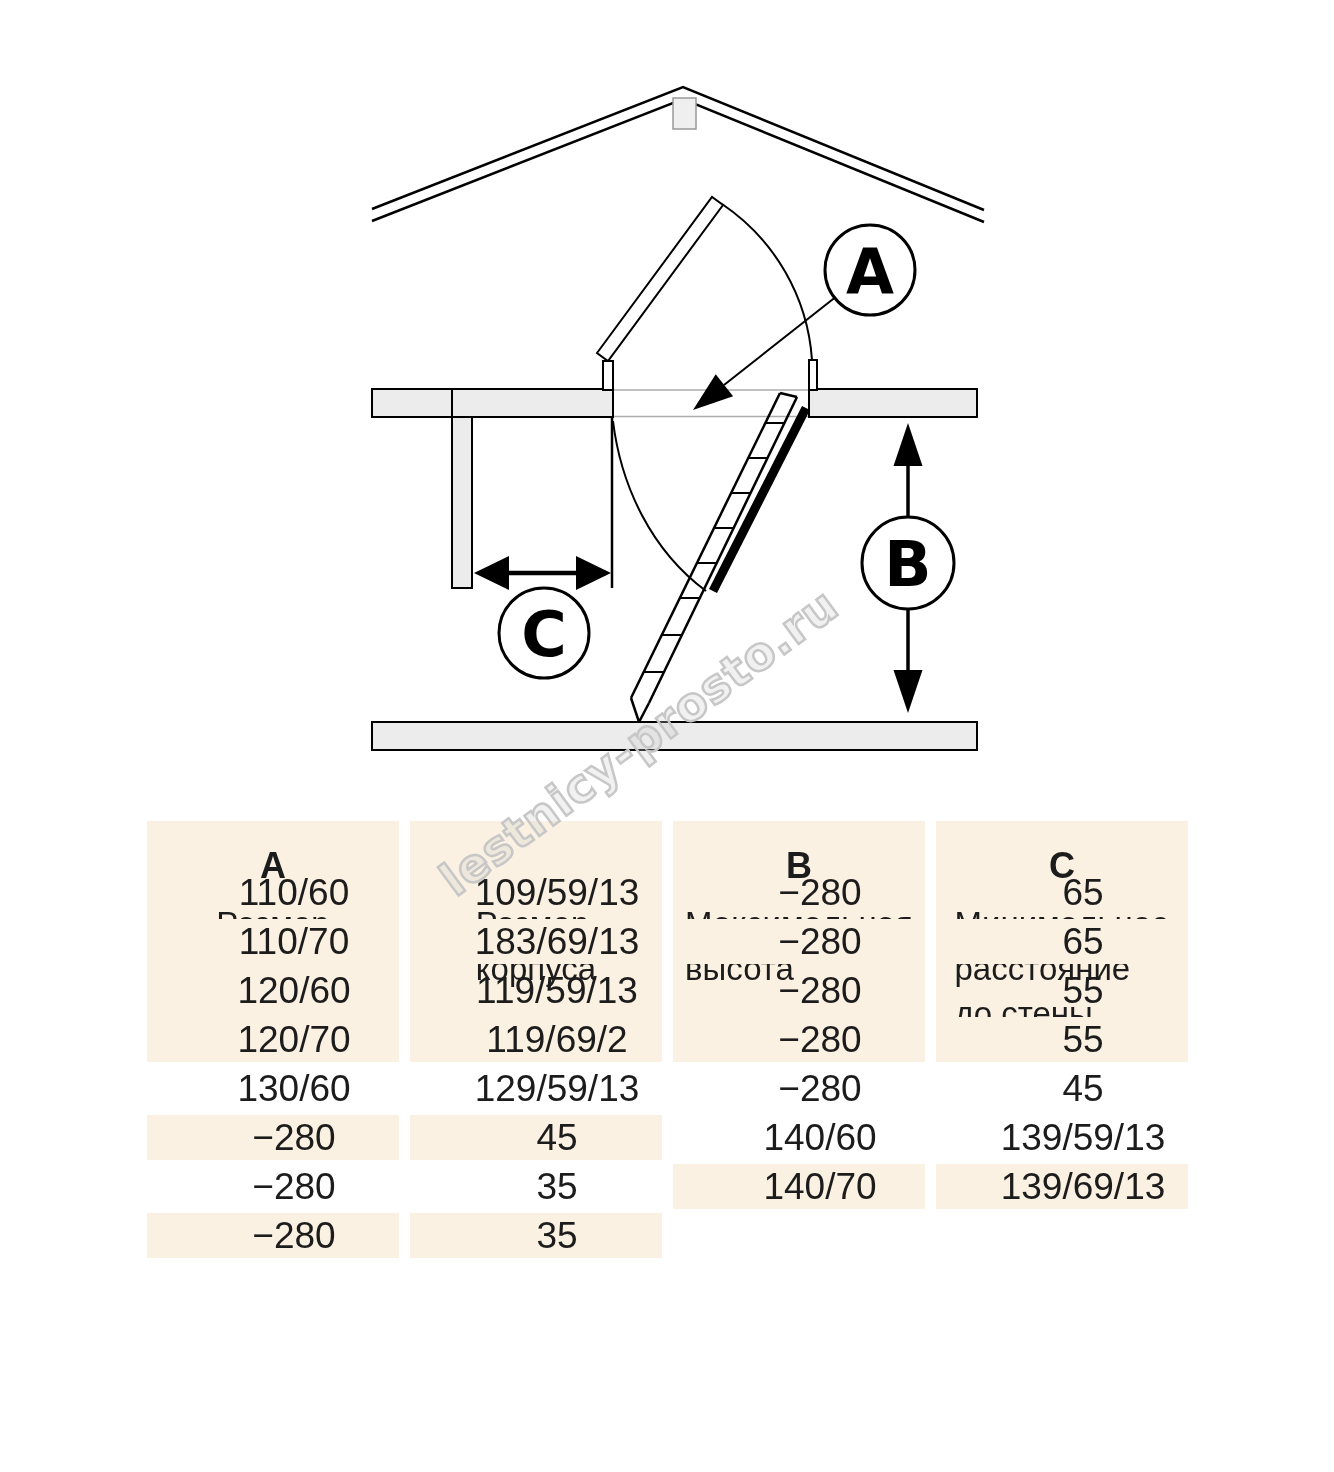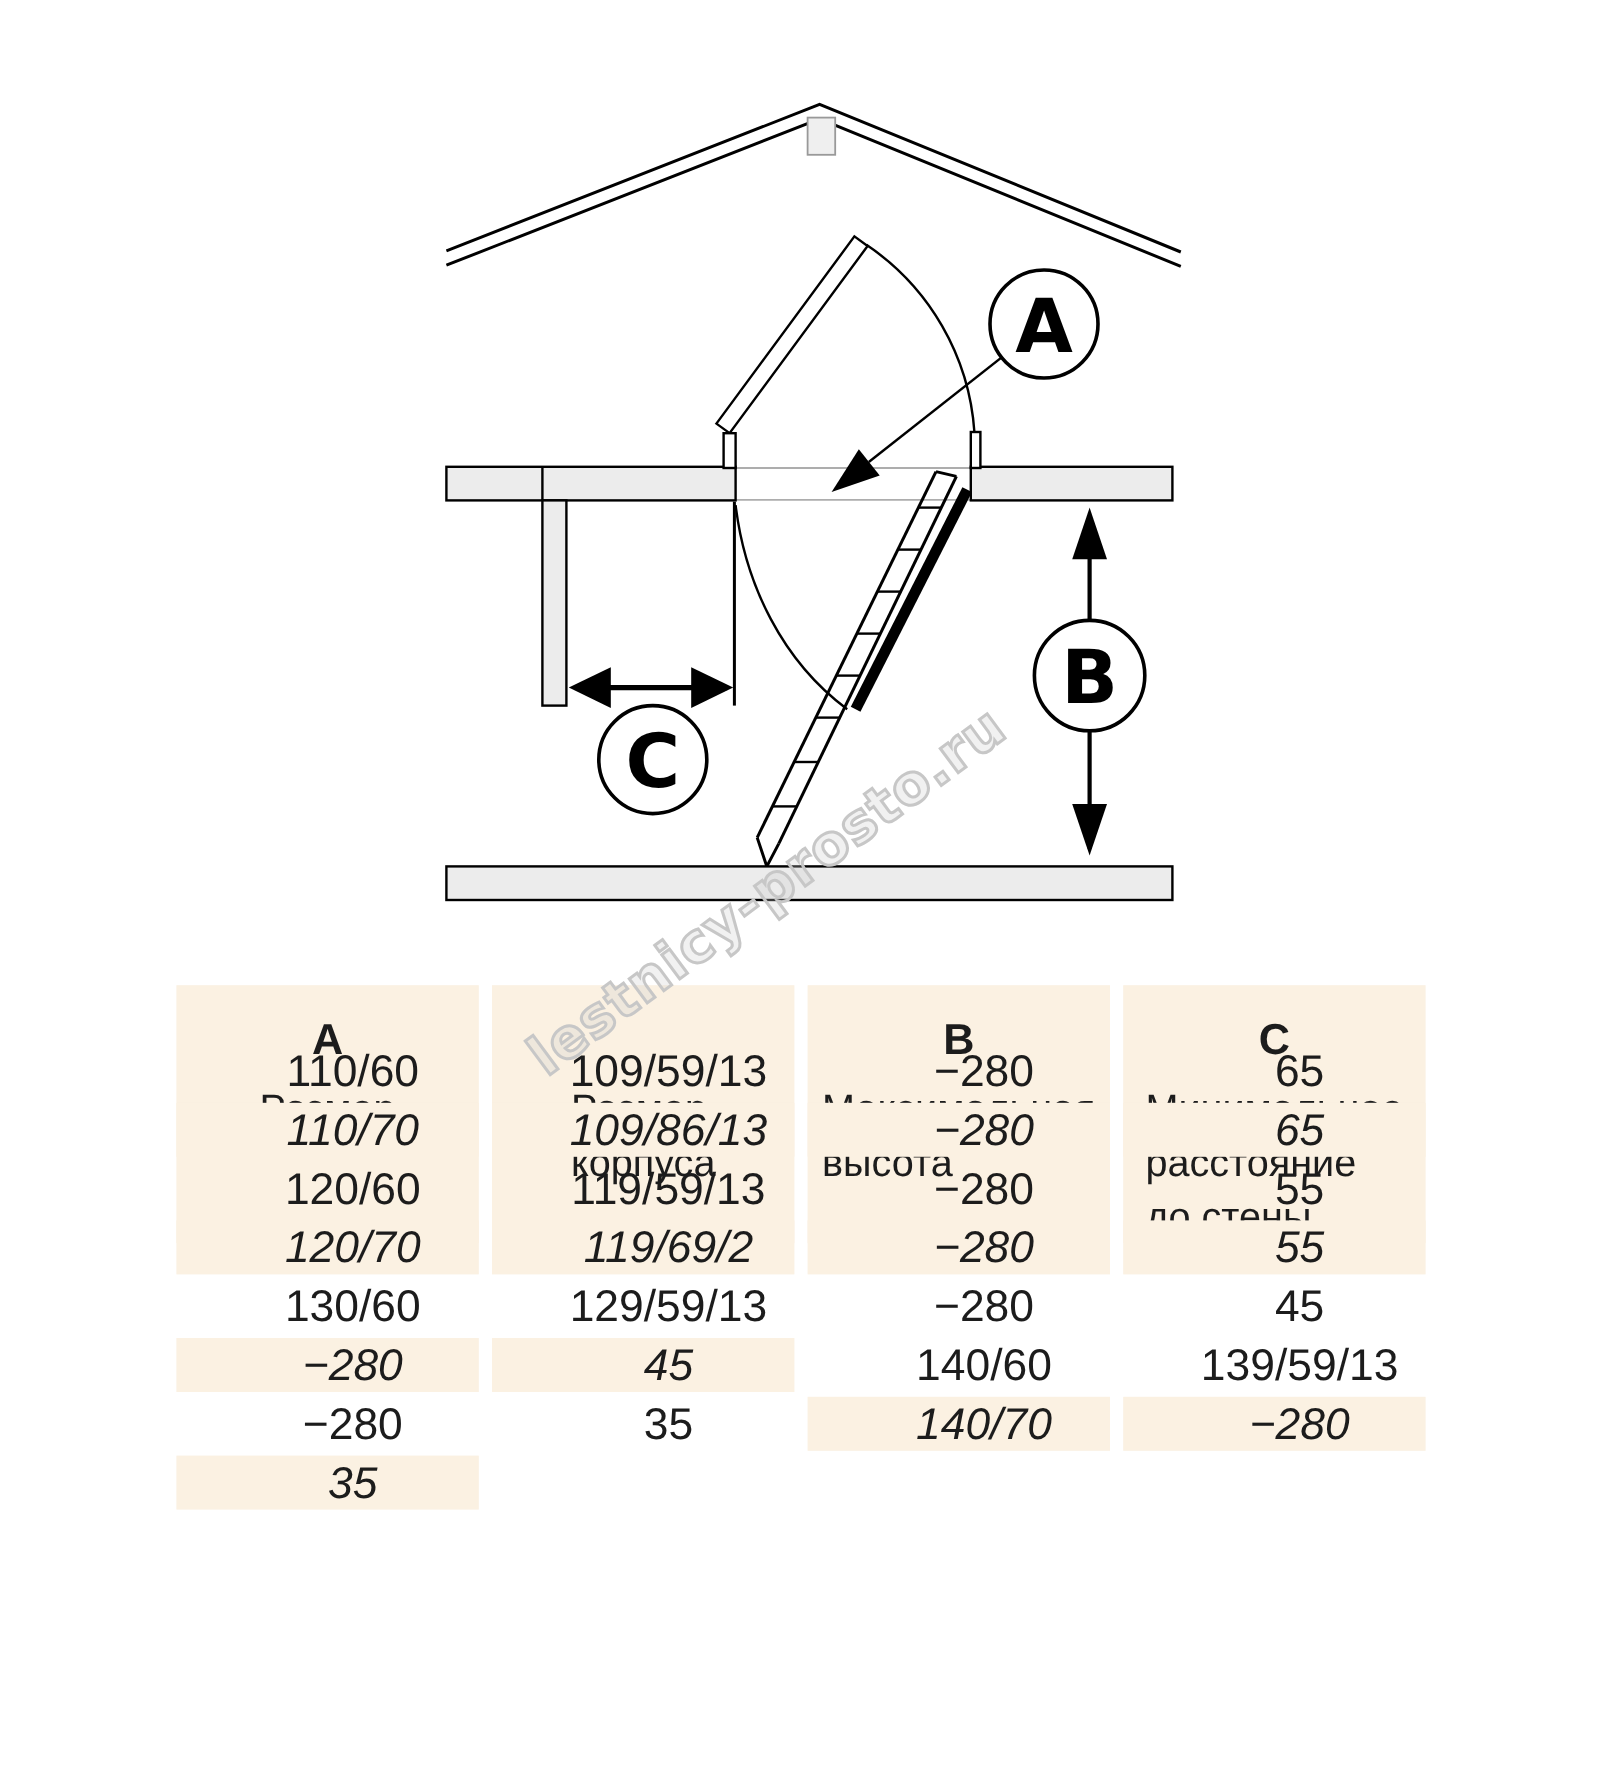--- a/index.html
+++ b/index.html
@@ -29,21 +29,21 @@
     height:215px;box-sizing:border-box;background:var(--beige,#fbf1e2);
     display:flex;flex-direction:column;align-items:center;padding-top:24px;
   }
   .hletter{font-weight:bold;font-size:36px;line-height:42px;min-height:42px;margin-bottom:14px;}
   .hlabel{font-size:33px;line-height:45px;text-align:left;white-space:pre-line;}
   .cell{
     display:flex;align-items:center;justify-content:center;
     font-size:37px;
     padding-left:42px;
   }
-  .cell.alt{background:var(--beige,#fbf1e2);font-style:italic;}
+  .cell.alt{background:var(--beige,#fbf1e2);}
   .badge-letter{
     font-family:"DejaVu Sans",sans-serif;font-weight:bold;font-size:62px;
   }
 </style>
 </head>
 <body>
 
 <div class="canvas">
 
   <svg class="diagram-svg" width="1334" height="800" viewBox="0 0 1334 800">
@@ -152,21 +152,21 @@
 расстояние
 до стены</div>
     </div>
 
     <div class="cell">110/60</div>
     <div class="cell">109/59/13</div>
     <div class="cell">−280</div>
     <div class="cell">65</div>
 
     <div class="cell alt">110/70</div>
-    <div class="cell alt">109/86/13</div>
+    <div class="cell alt">183/69/13</div>
     <div class="cell alt">−280</div>
     <div class="cell alt">65</div>
 
     <div class="cell">120/60</div>
     <div class="cell">119/59/13</div>
     <div class="cell">−280</div>
     <div class="cell">55</div>
 
     <div class="cell alt">120/70</div>
     <div class="cell alt">119/69/2</div>
@@ -180,17 +180,18 @@
 
     <div class="cell alt">−280</div>
     <div class="cell alt">45</div>
 
     <div class="cell">140/60</div>
     <div class="cell">139/59/13</div>
     <div class="cell">−280</div>
     <div class="cell">35</div>
 
     <div class="cell alt">140/70</div>
+    <div class="cell alt">139/69/13</div>
     <div class="cell alt">−280</div>
     <div class="cell alt">35</div>
 
   </div>
 </div>
 
 </body></html>

